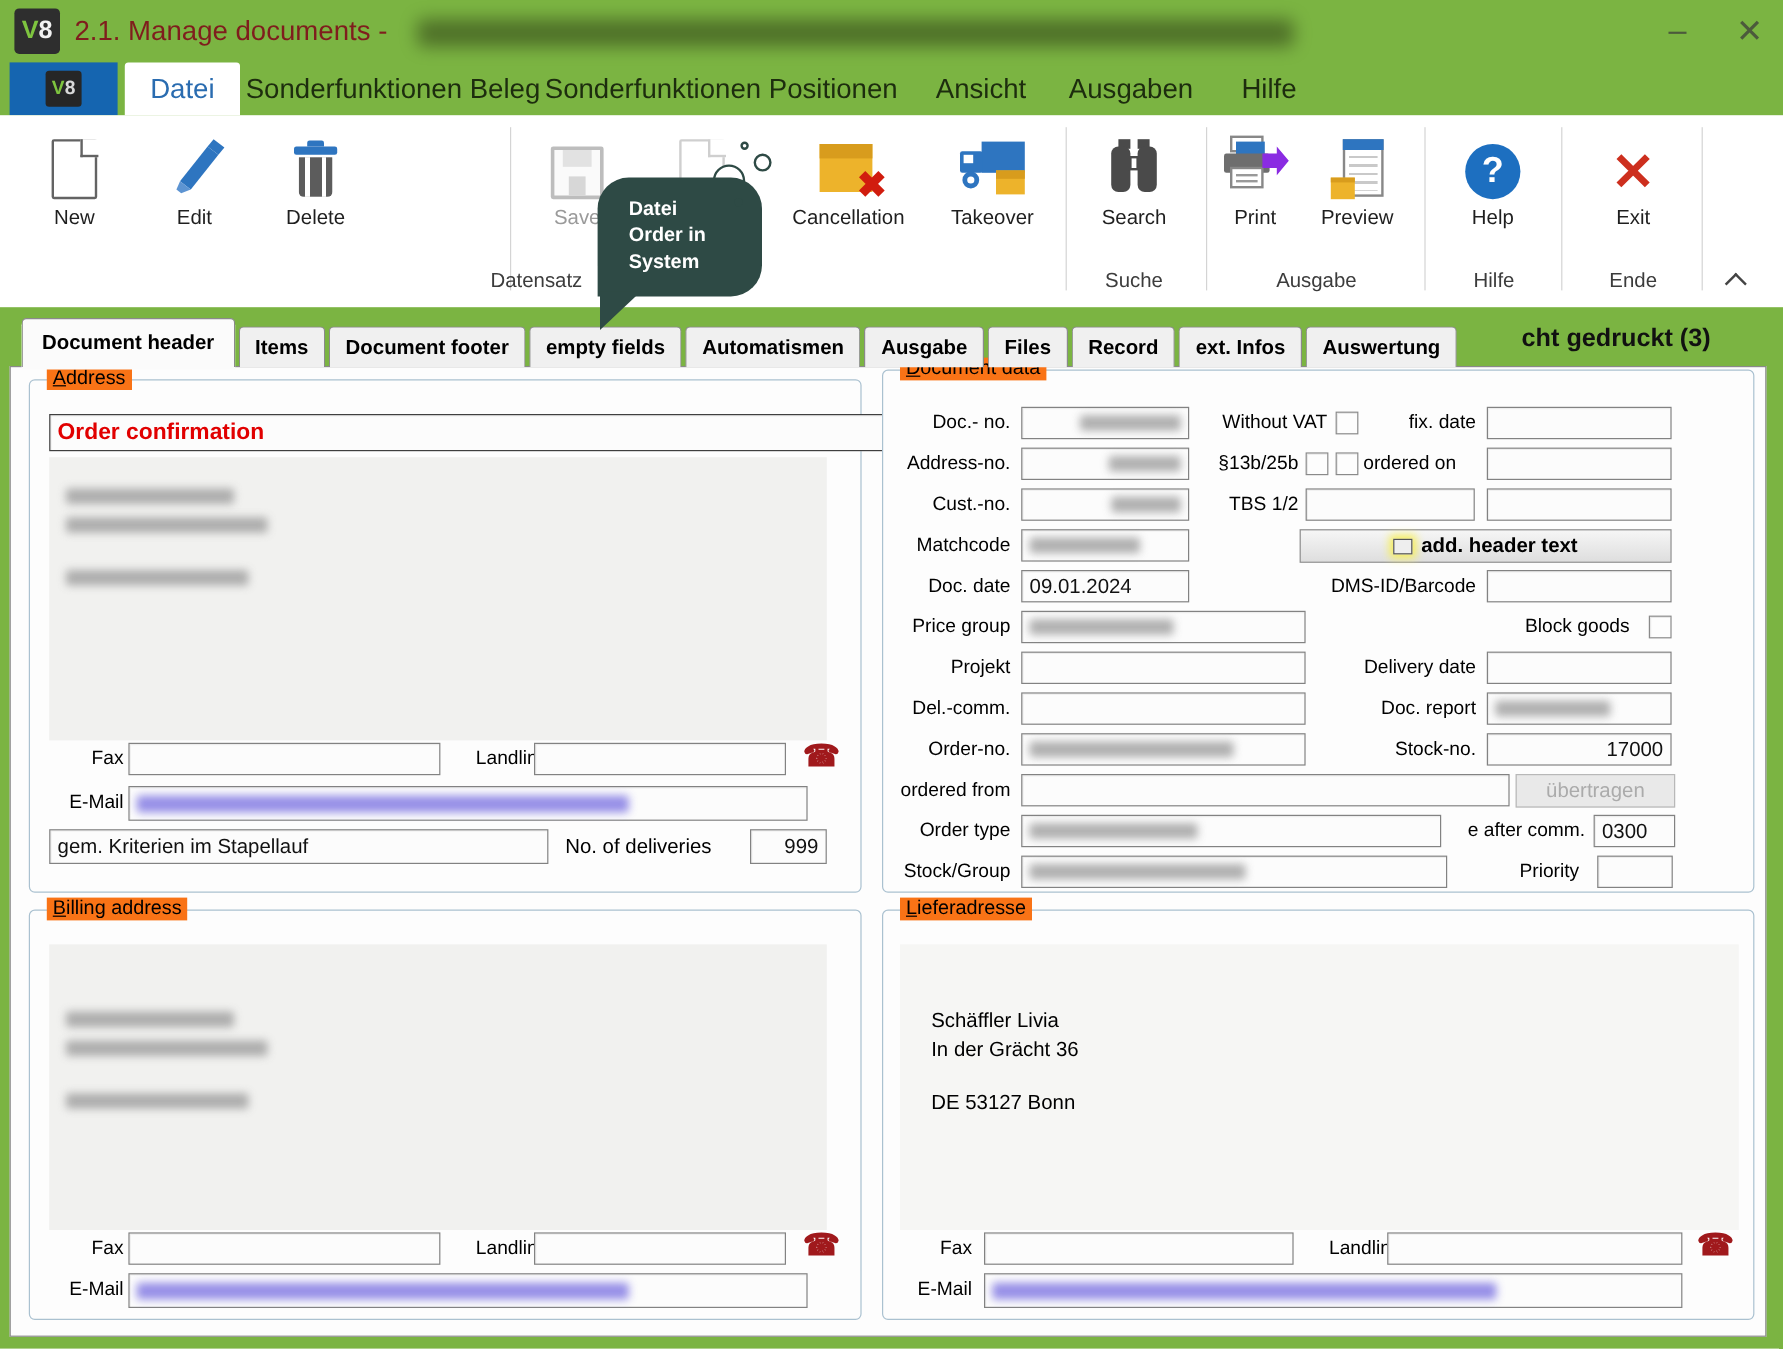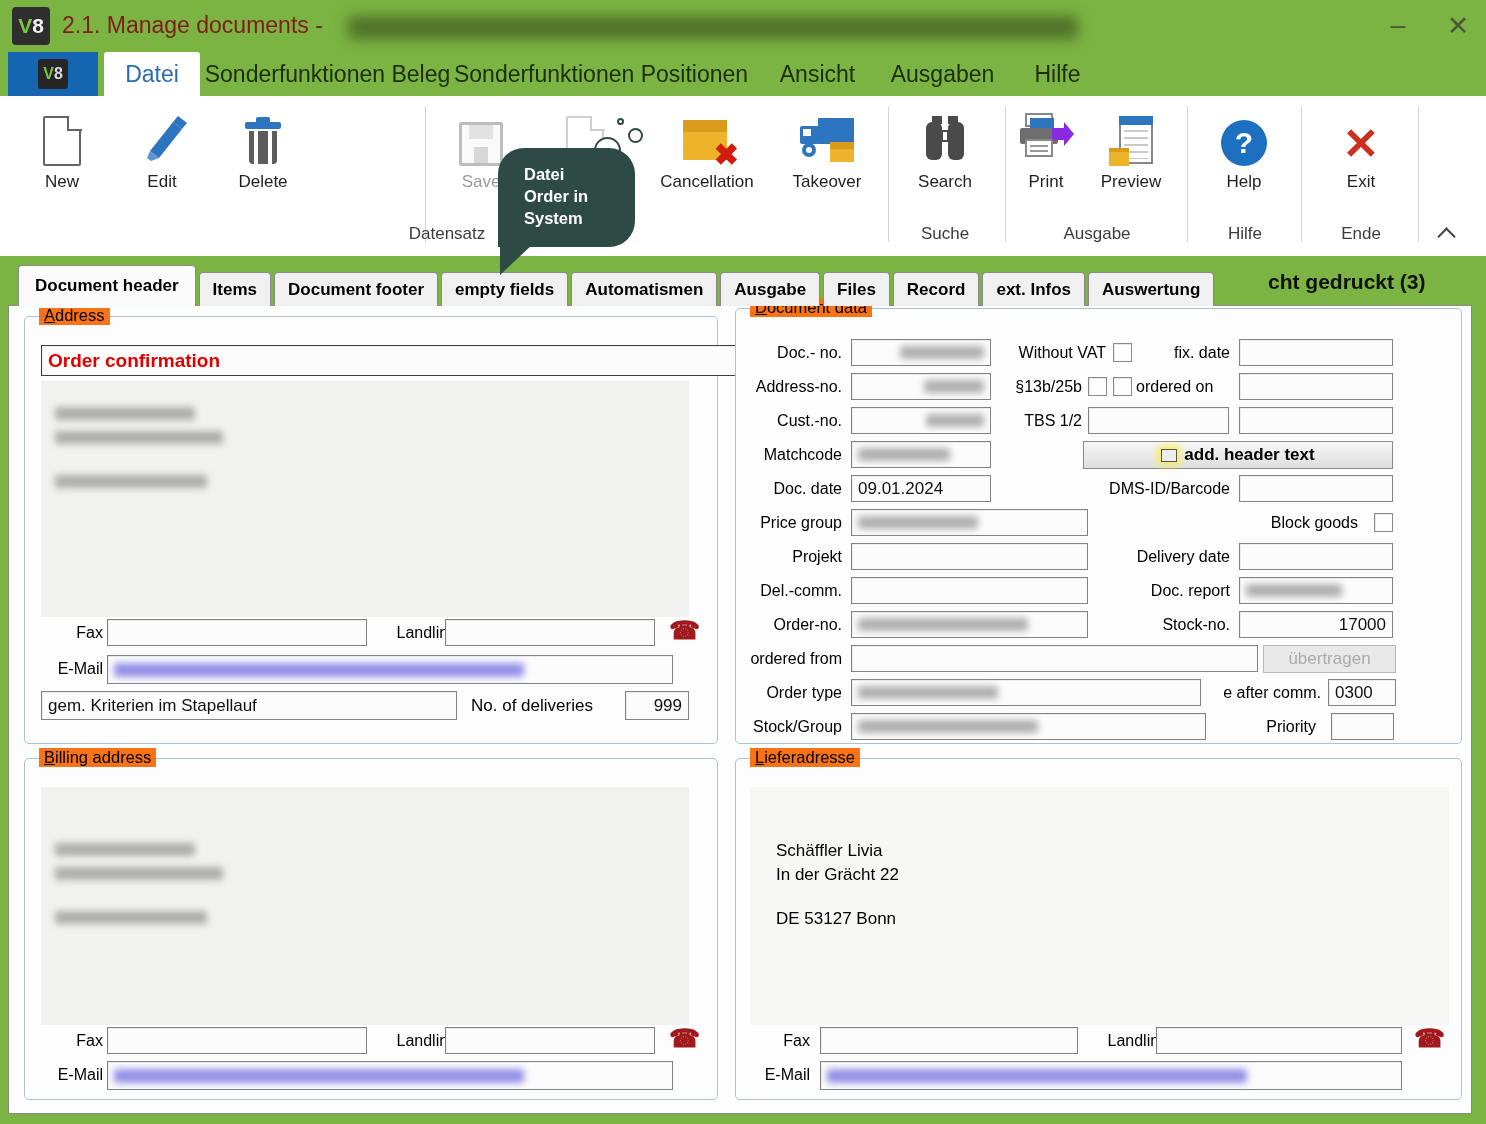--- a/index.html
+++ b/index.html
@@ -429,21 +429,21 @@
     <div class="lbl" style="left:4px; top:302px; width:74px;">E-Mail</div>
     <div class="fld" style="left:82px; top:302px; width:566px; height:29px;">
       <span class="blob purple" style="width:410px;"></span>
     </div>
   </div>
 
   <div class="fieldset" style="left:735px; top:758px; width:727px; height:342px;">
     <div class="legend">Lieferadresse</div>
     <div class="grayarea" style="left:14px; top:28px; width:699px; height:238px; background:#f6f6f4;">
       <div class="addrline" style="left:26px; top:54px;">Schäffler Livia</div>
-      <div class="addrline" style="left:26px; top:78px;">In der Grächt 22</div>
+      <div class="addrline" style="left:26px; top:78px;">In der Grächt 36</div>
       <div class="addrline" style="left:26px; top:122px;">DE 53127 Bonn</div>
     </div>
     <div class="lbl" style="left:20px; top:268px; width:54px;">Fax</div>
     <div class="fld" style="left:84px; top:268px; width:258px;"></div>
     <div class="lbl" style="left:348px; top:268px; width:84px;">Landline</div>
     <div class="fld" style="left:420px; top:268px; width:246px;"></div>
     <div class="phone" style="left:678px; top:266px;">☎</div>
     <div class="lbl" style="left:12px; top:302px; width:62px;">E-Mail</div>
     <div class="fld" style="left:84px; top:302px; width:582px; height:29px;">
       <span class="blob purple" style="width:420px;"></span>

